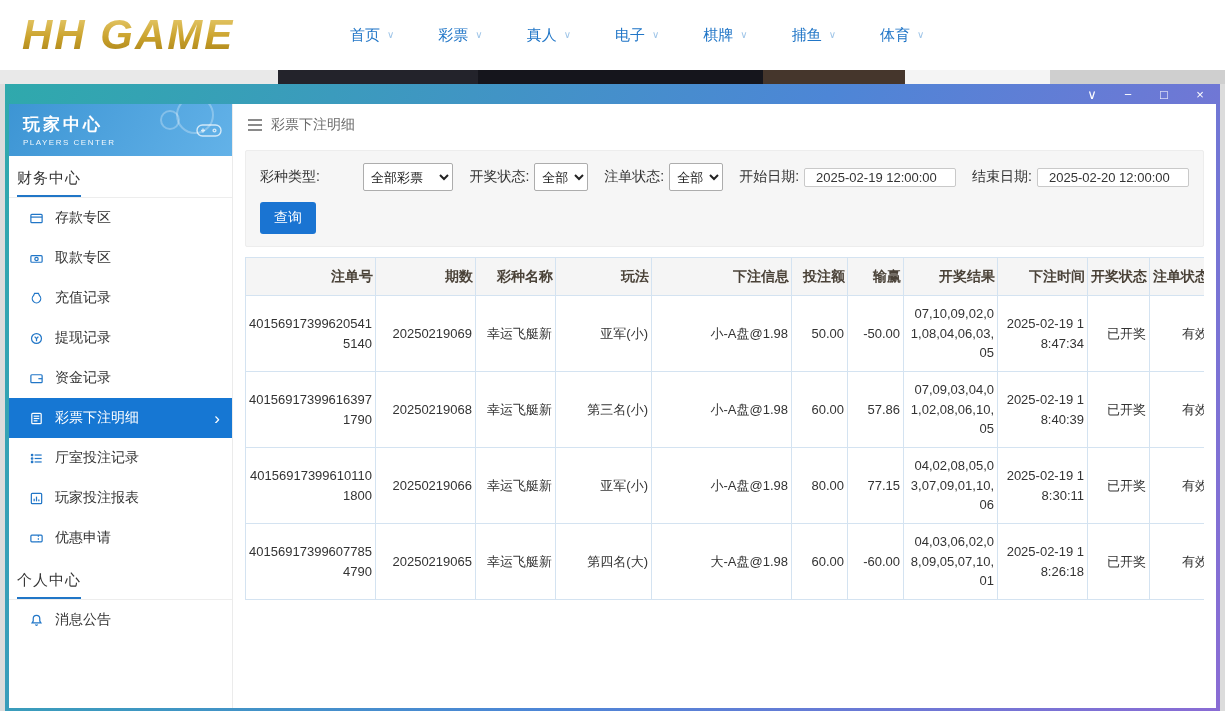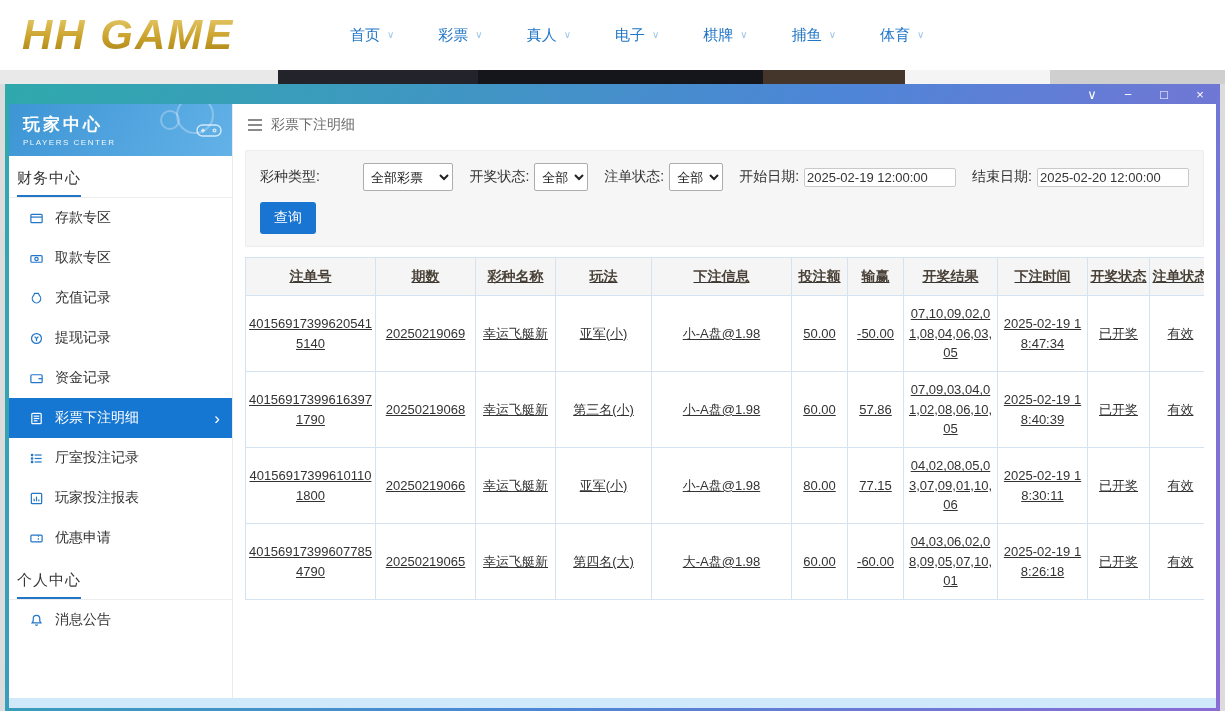--- a/index.html
+++ b/index.html
@@ -23,21 +23,21 @@
   .frag-c { left:763px; width:142px; background:#45362c; }
   .frag-d { left:905px; width:145px; background:#f4f4f4; }
   .frag-e { left:1050px; width:175px; background:#cfcfcf; }
 
   
   .window-frame { position:relative; margin:0 5px; height:627px;
      background:linear-gradient(115deg,#2fa9ac 0%,#4d86d6 55%,#8a6cd4 100%);
      padding:20px 4px 3px; }
   .window-controls { position:absolute; top:1px; right:12px; display:flex; gap:20px; height:18px; align-items:center; }
   .win-ctl { color:#ffffff; font-size:13px; width:16px; text-align:center; cursor:pointer; line-height:1; }
-  .window-body { background:#ffffff; height:100%; display:flex; flex-direction:column; overflow:hidden; }
+  .window-body { background:#ffffff; height:100%; display:flex; flex-direction:row; overflow:hidden; }
   .window-main { flex:1; display:flex; overflow:hidden; }
 
   
   .sidebar { width:224px; flex:none; background:#ffffff; border-right:1px solid #ebebeb; overflow:hidden; }
   .sidebar-header { height:52px; background:linear-gradient(120deg,#3d95d4,#63b2e8); color:#fff; padding:9px 14px; position:relative; overflow:hidden; }
   .sidebar-header::before, .sidebar-header::after { content:""; position:absolute; border:2px solid rgba(255,255,255,.28); border-radius:50%; }
   .sidebar-header::before { width:34px; height:34px; right:18px; top:-8px; }
   .sidebar-header::after  { width:16px; height:16px; right:52px; top:6px; }
   .sh-title { font-size:17px; font-weight:bold; letter-spacing:3px; }
   .sh-sub { font-size:8px; letter-spacing:1.5px; opacity:.92; margin-top:2px; }
@@ -58,25 +58,25 @@
   .hamburger { display:inline-block; width:14px; height:2px; background:#8a8a8a; position:relative; }
   .hamburger::before, .hamburger::after { content:""; position:absolute; left:0; width:14px; height:2px; background:#8a8a8a; }
   .hamburger::before { top:-5px; } .hamburger::after { top:5px; }
 
   .filter-panel { margin:4px 12px 10px; background:#f6f6f6; border:1px solid #ededed; border-radius:2px; padding:12px 14px 12px; font-size:14px; color:#333; flex:none; }
   .filter-row { display:flex; align-items:center; white-space:nowrap; }
   .f-label { margin-right:5px; }
   .f-gap { margin-right:16px; }
   select { height:28px; border:1px solid #adadad; border-radius:2px; background:#fff; font-size:13px; color:#222; padding:0 3px; }
   .sel-wide { width:122px;margin-left:38px; } .sel-small { width:66px; }
-  input.date { height:19px; width:152px; border:1px solid #c9c9c9; border-radius:2px; padding:0 2px; font-size:13px; color:#333; background:#fff; }
+  input.date { height:19px; width:152px; border:1px solid #c9c9c9; border-radius:2px; padding:0 11px; font-size:13px; color:#333; background:#fff; }
   .search-btn { margin-top:11px; background:#1a74d2; color:#fff; border:none; border-radius:3px; font-size:14px; padding:7px 14px; cursor:pointer; }
 
   .table-wrap { margin:0 12px; overflow:hidden; flex:1; }
-  table.bet-table { width:100%; border-collapse:collapse; table-layout:fixed; text-align:center; color:#333;text-decoration:underline; }
+  table.bet-table { width:100%; border-collapse:collapse; table-layout:fixed; text-align:right; color:#333; }
   .bet-table th { background:#f5f5f5; color:#4a4238; font-weight:bold; font-size:14px; height:38px; border:1px solid #d4e3f1; padding:2px; }
   .bet-table td { border:1px solid #d4e3f1; font-size:13px; height:76px; padding:4px 3px; word-break:break-all; line-height:1.5; vertical-align:middle; }
 
   .scroll-strip { height:10px; flex:none; background:#cfe9fa; }
 </style>
 </head>
 <body>
 
 <div class="topbar">
   <div class="logo">HH GAME</div>

